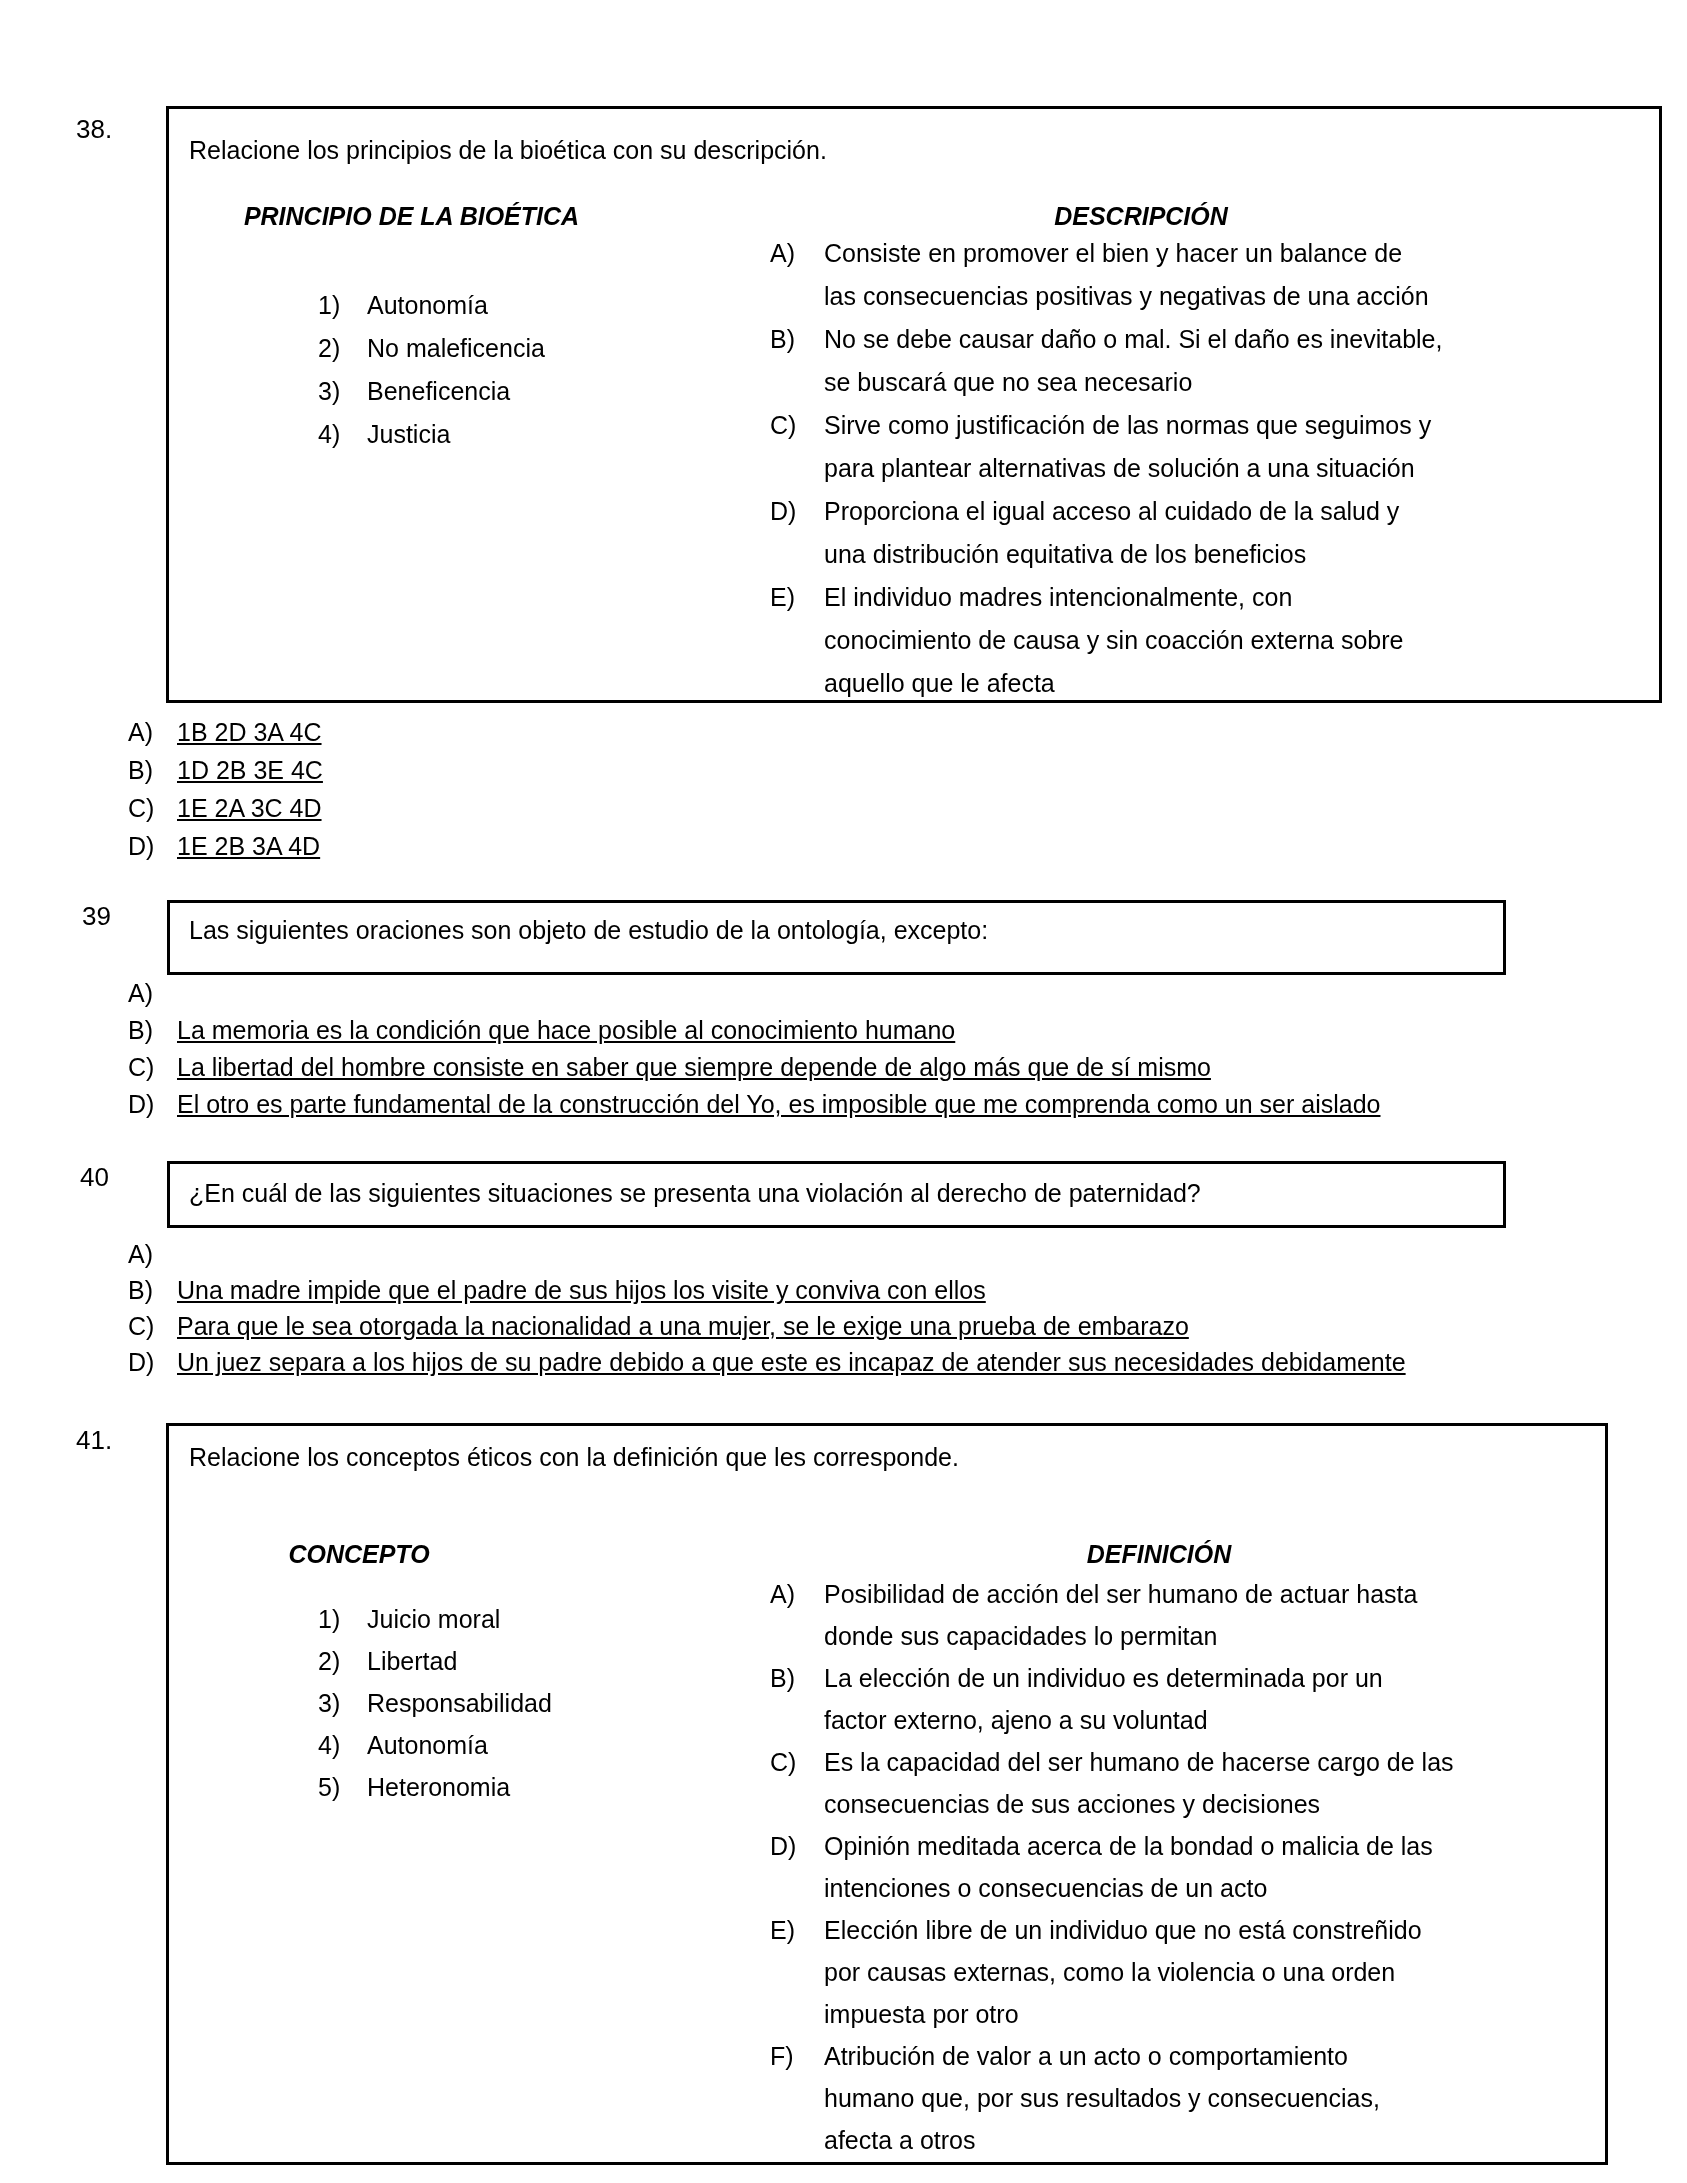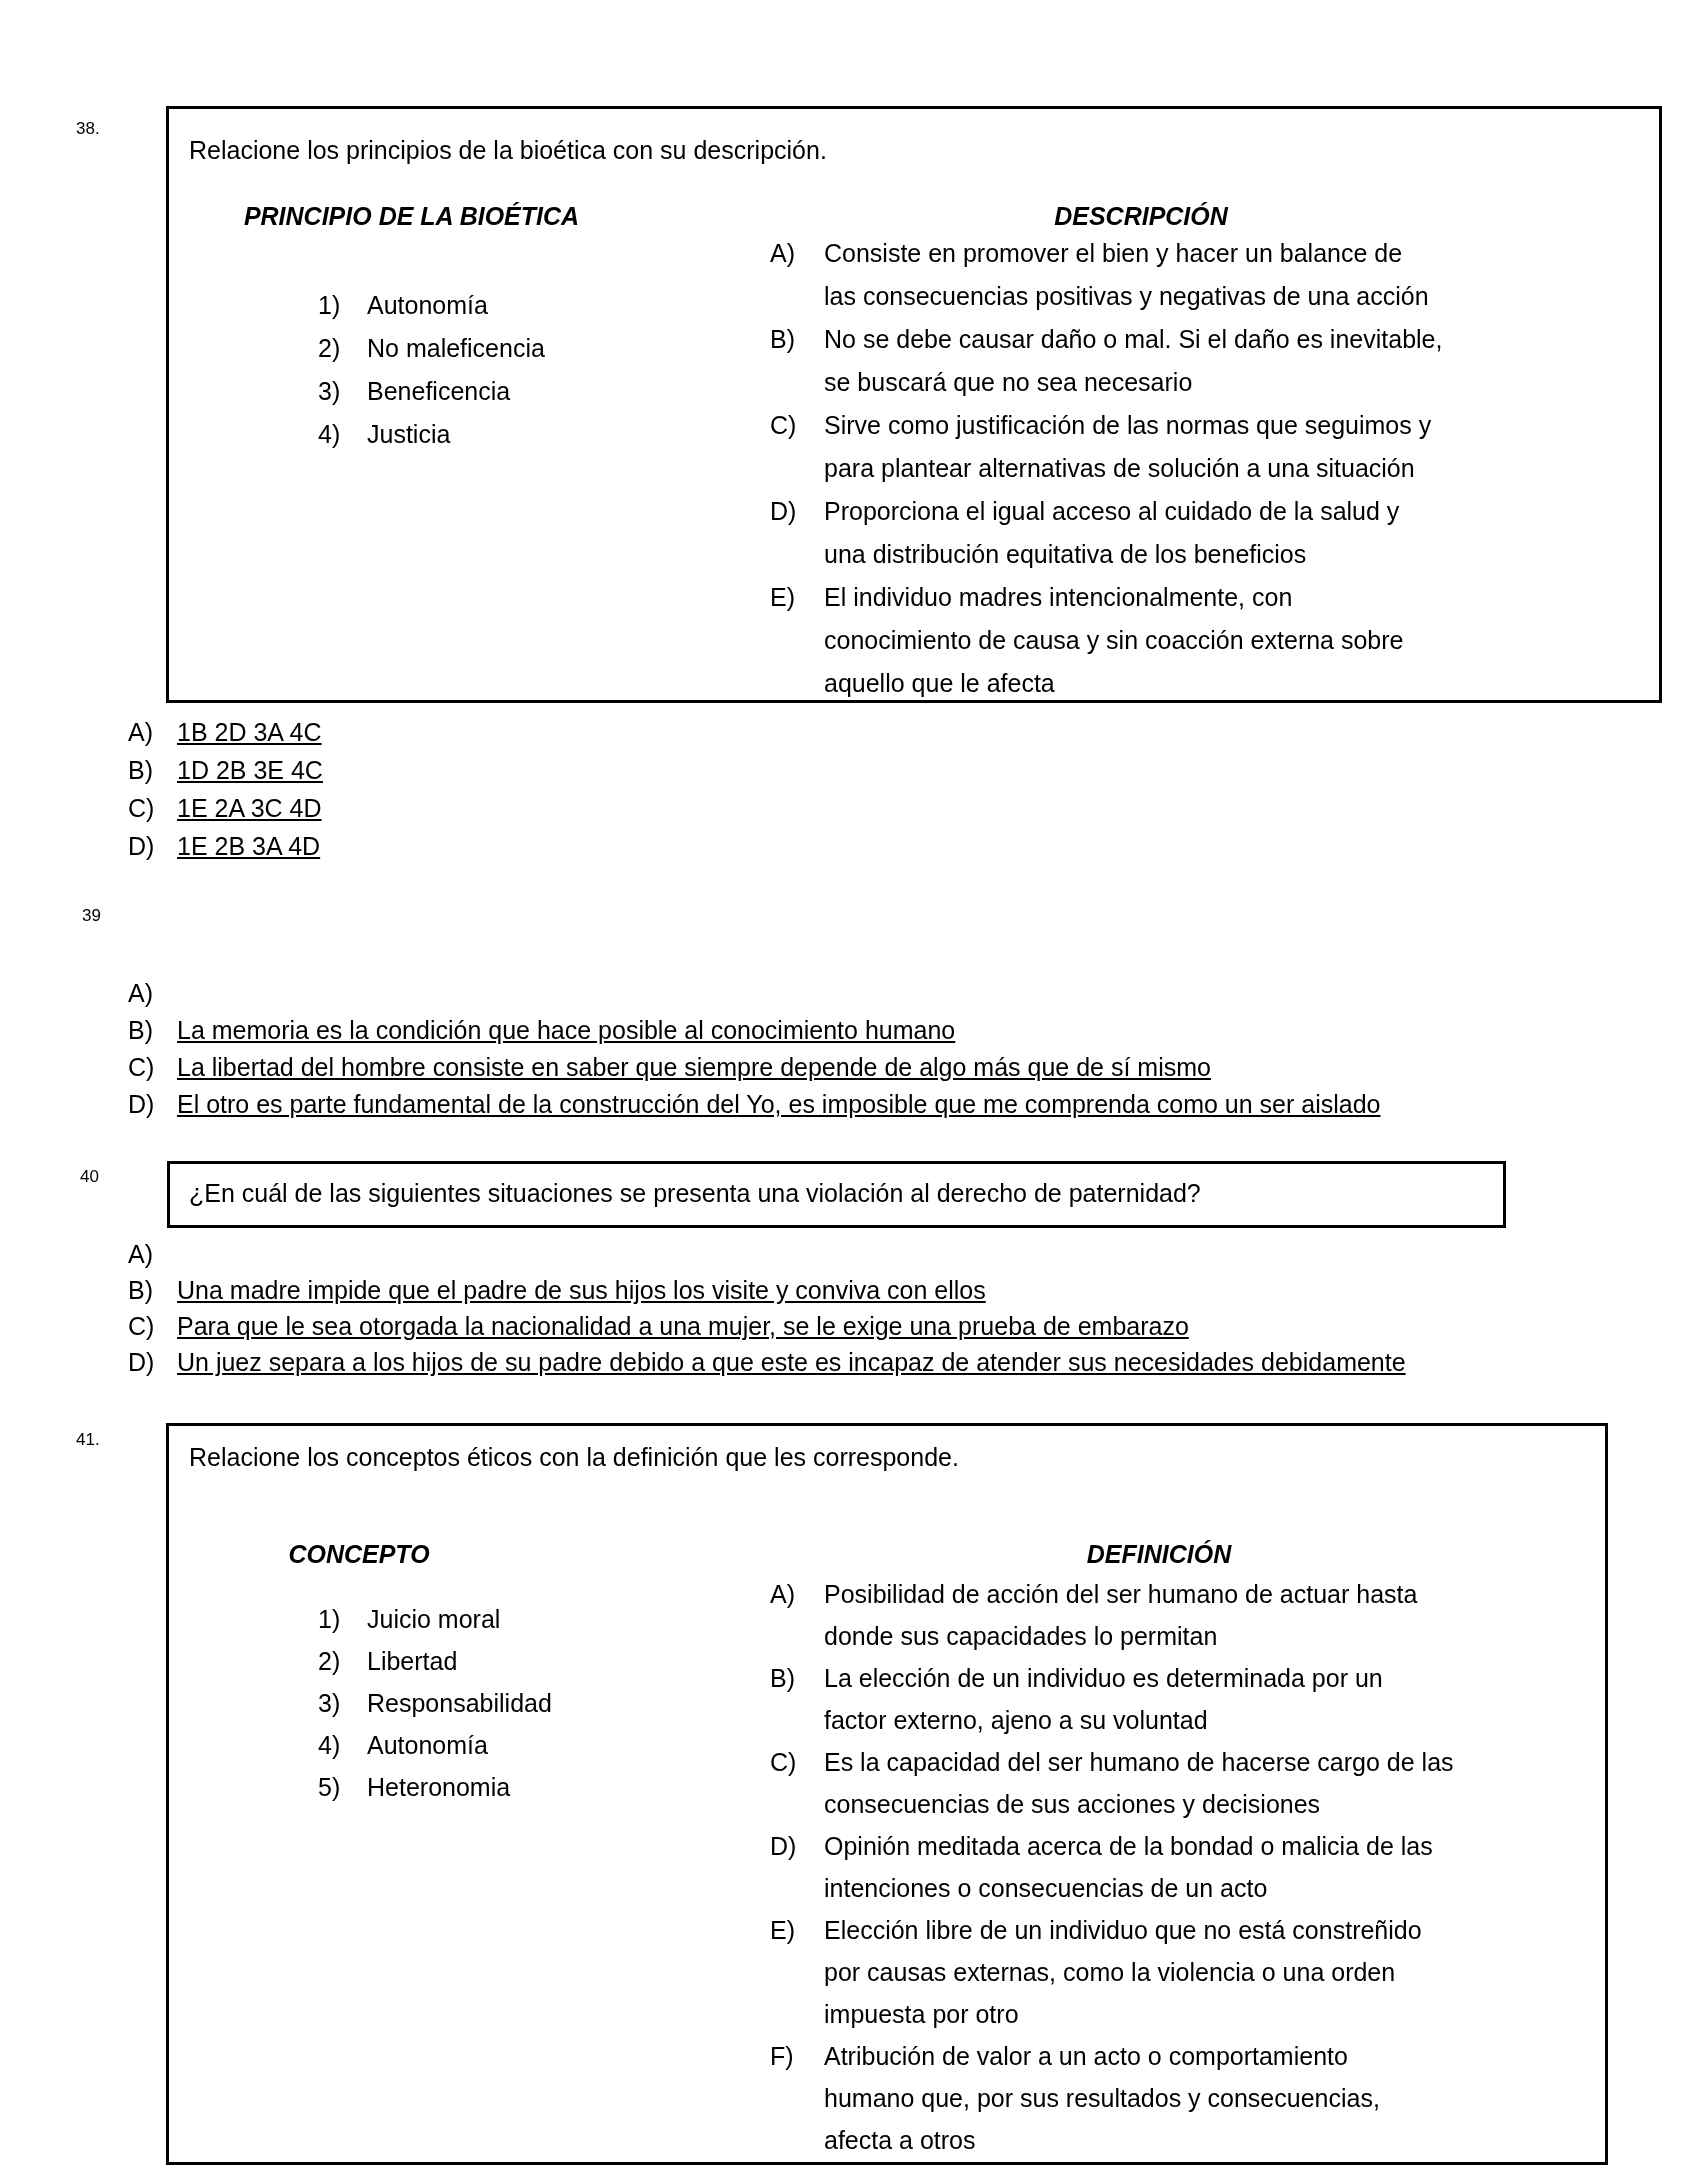--- a/index.html
+++ b/index.html
@@ -2,21 +2,21 @@
 <html lang="es" style="font-size:13px"><head>
 <meta charset="utf-8">
 <style>
   html,body { margin:0; padding:0; background:#e8e8e8; }
   .page {
     position:relative; width:1687px; height:2183px;
     background:#ffffff; color:#000000;
     font-family:"Liberation Sans", sans-serif;
     font-size:25px; overflow:hidden;
   }
-  .qnum { position:absolute; font-size:17px; line-height:30px; white-space:nowrap; }
+  .qnum { position:absolute; font-size:26px; line-height:30px; white-space:nowrap; }
   .qbox { position:absolute; border:3.3px solid #000000; box-sizing:border-box; background:#ffffff; }
   .prompt { position:absolute; line-height:30px; white-space:nowrap; }
   .colhead {
     position:absolute; font-weight:bold; font-style:italic;
     text-align:center; line-height:30px; white-space:nowrap;margin-top:36px;
   }
   .matchlist { position:absolute; }
   .mrow { display:flex; align-items:flex-start; }
   .mrow .mn { flex:none; width:49px; }
   .numlist .mrow { line-height:43px; }
@@ -112,20 +112,23 @@
       <span class="ot">1E 2A 3C 4D</span>
     </div>
     <div class="orow">
       <span class="ol">D)</span>
       <span class="ot">1E 2B 3A 4D</span>
     </div>
   </div>
 
   <div class="qnum" style="left:82px; top:901px;">39</div>
 
+  <div class="qbox" style="left:167px; top:900px; width:1339px; height:75px;">
+    <div class="prompt" style="left:19px; top:12.4px;">Las siguientes oraciones son objeto de estudio de la ontología, excepto:</div>
+  </div>
 
   <div class="optlist lh445" style="left:128px; top:975px;">
     <div class="orow">
       <span class="ol">A)</span>
     </div>
     <div class="orow">
       <span class="ol">B)</span>
       <span class="ot">La memoria es la condición que hace posible al conocimiento humano</span>
     </div>
     <div class="orow">

